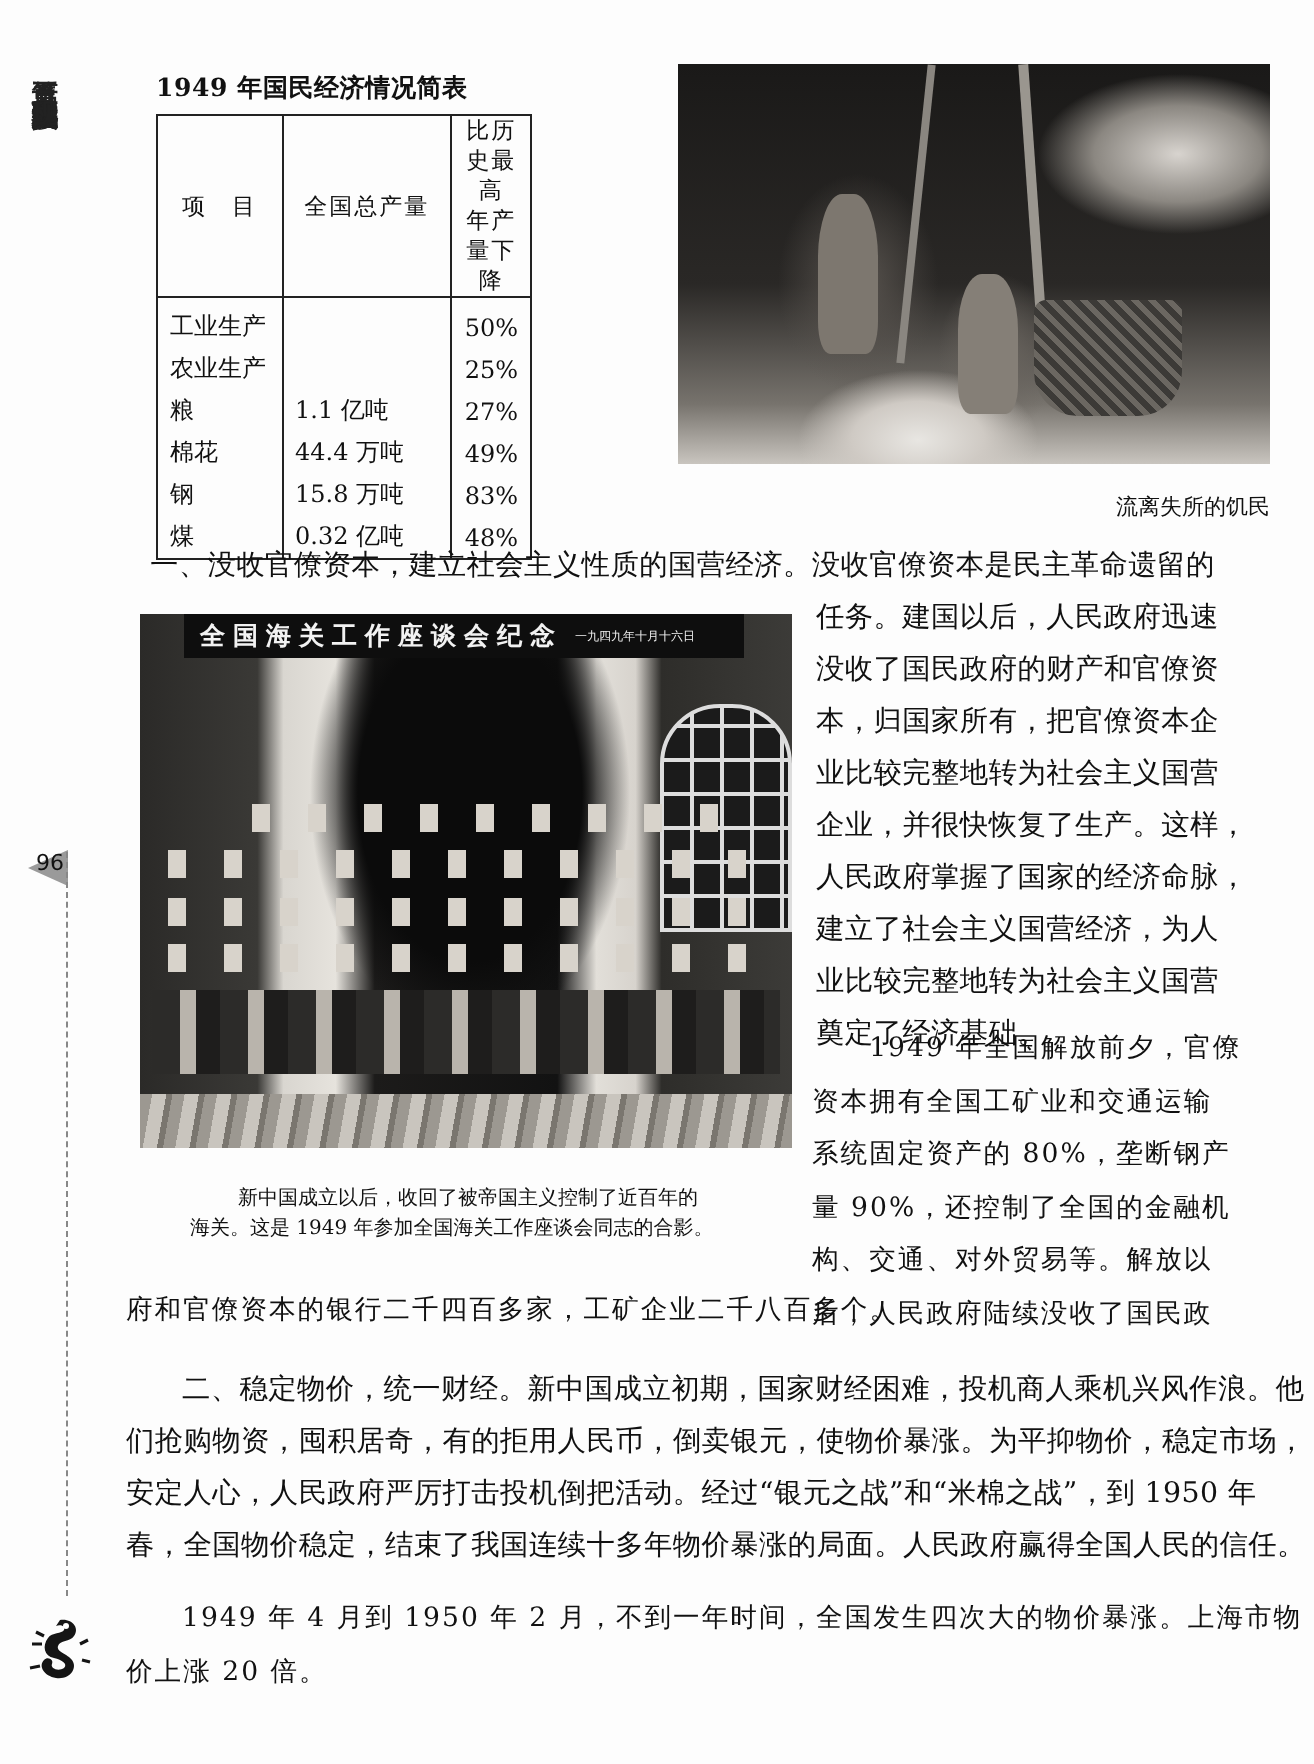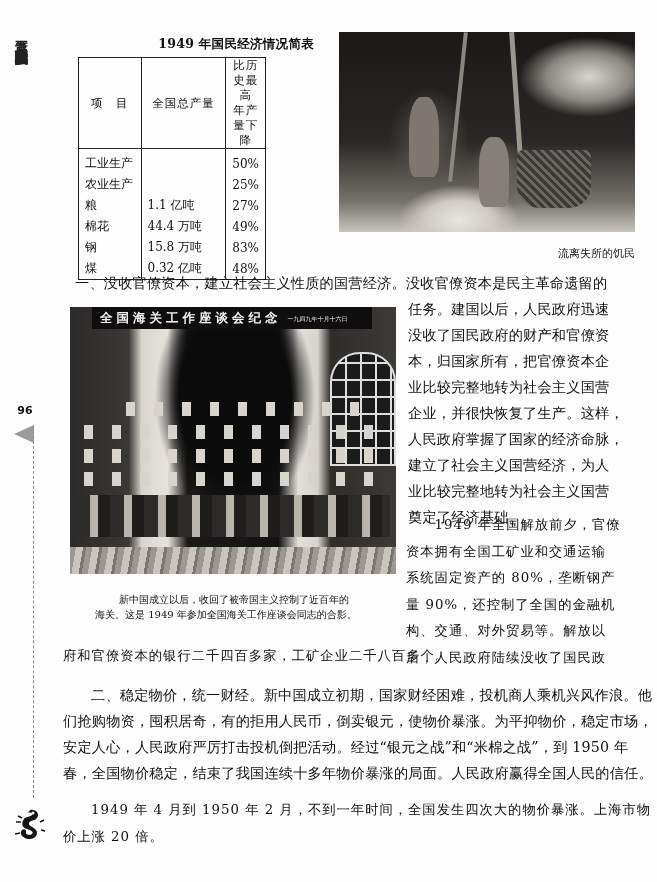--- a/index.html
+++ b/index.html
@@ -17,33 +17,33 @@
       font-weight: bold; font-size: 13px; line-height: 14.2px;
       writing-mode: vertical-rl; text-orientation: upright; letter-spacing: 0px;
       color: #222;
     }
     .chapter .gap { display: inline-block; height: 10px; }
 
     
     .page-flag { left: 14px; top: 423px; width: 22px; height: 22px; }
     .page-flag svg { display: block; }
     .page-num {
-      left: 16px; top: 404px; width: 18px; text-align: center;
+      left: 16px; top: 425px; width: 18px; text-align: center;
       font-family: "DejaVu Sans", "Liberation Sans", sans-serif;
-      font-weight: bold; font-size: 11px; color: #111;
+      font-weight: normal; font-size: 11px; color: #111;
     }
     .margin-rule {
       left: 33px; top: 426px; width: 0; height: 372px;
       border-left: 1px dashed #888;
     }
     .dragon { left: 10px; top: 806px; width: 36px; height: 36px; }
 
     
     .table-title {
-      left: 78px; top: 36px; width: 236px; text-align: right;
+      left: 78px; top: 36px; width: 236px; text-align: left;
       font-size: 12.5px; font-weight: bold; letter-spacing: 0.3px;
     }
     table.econ {
       position: absolute; left: 78px; top: 57px; width: 188px;
       border-collapse: collapse; font-size: 12px;
     }
     table.econ th, table.econ td { padding: 0 6px; }
     table.econ th {
       font-weight: normal; height: 40px; border: 1px solid #222;
       font-size: 11.5px; line-height: 15px; letter-spacing: 1px;

